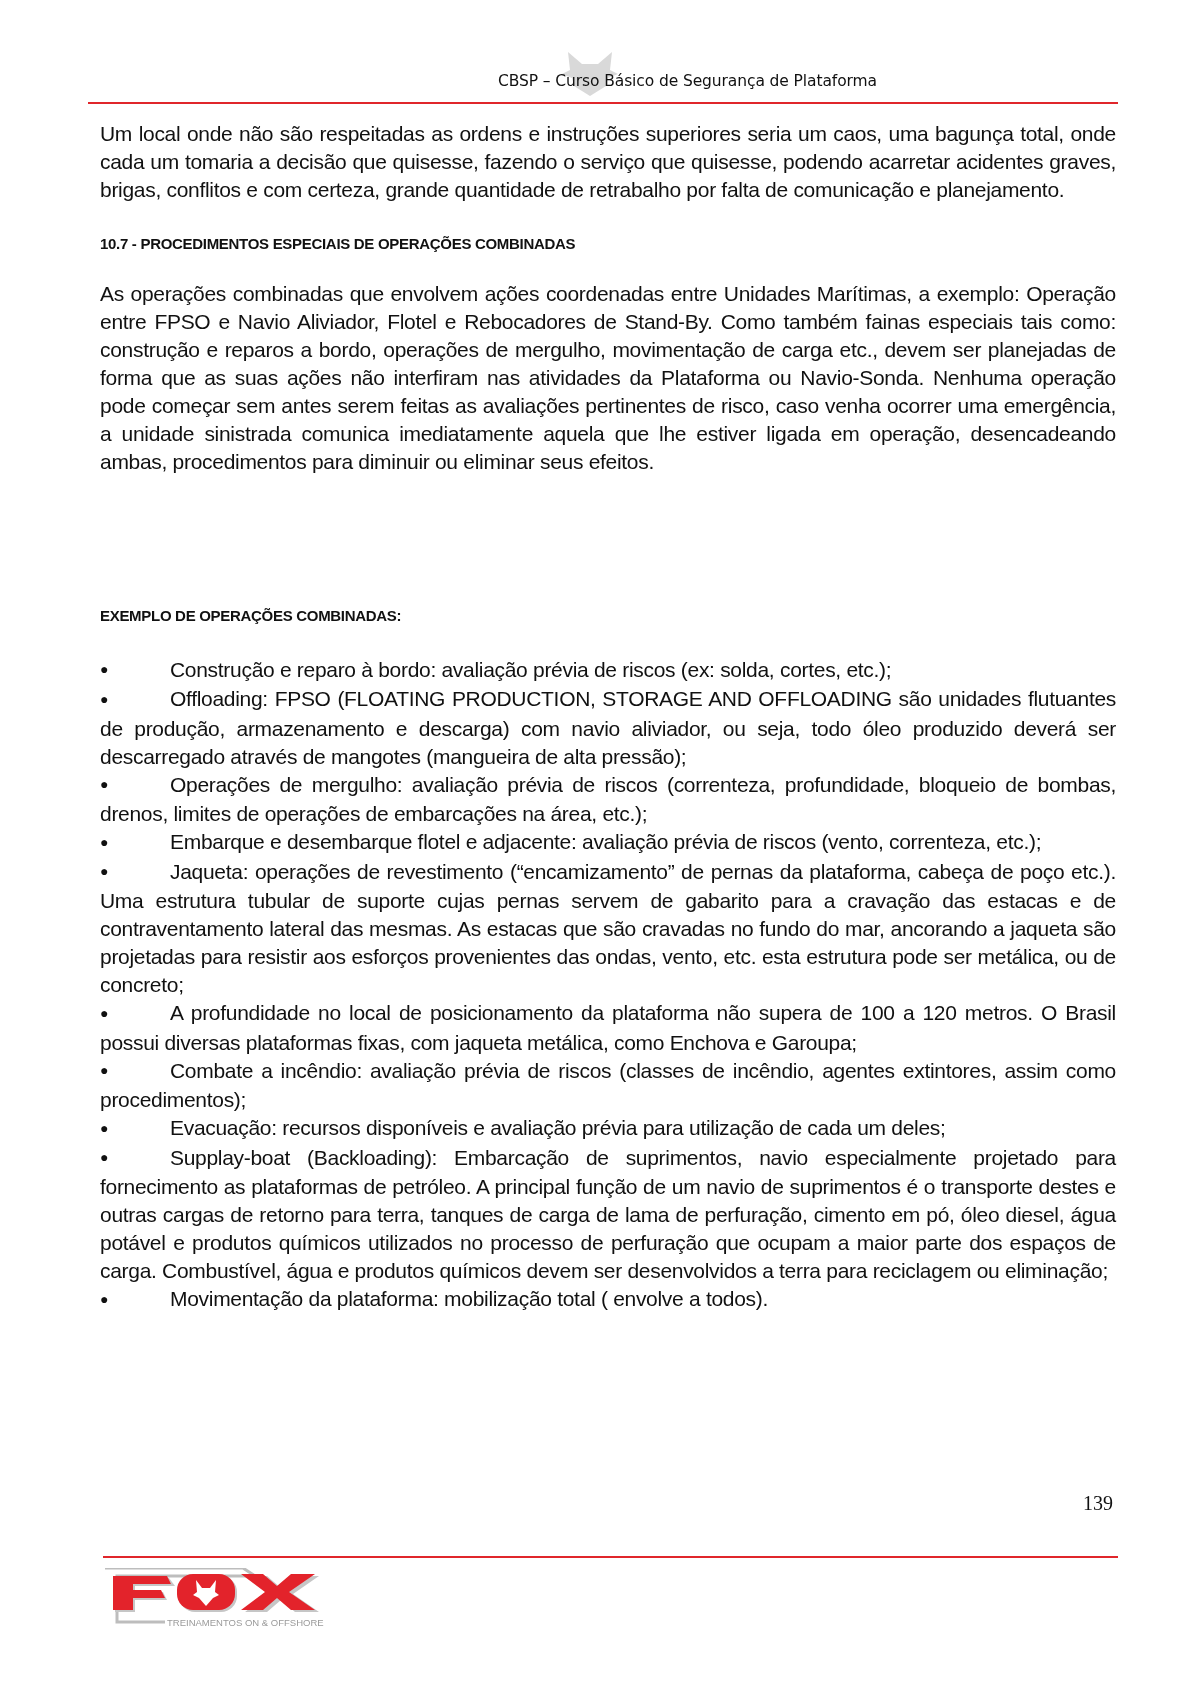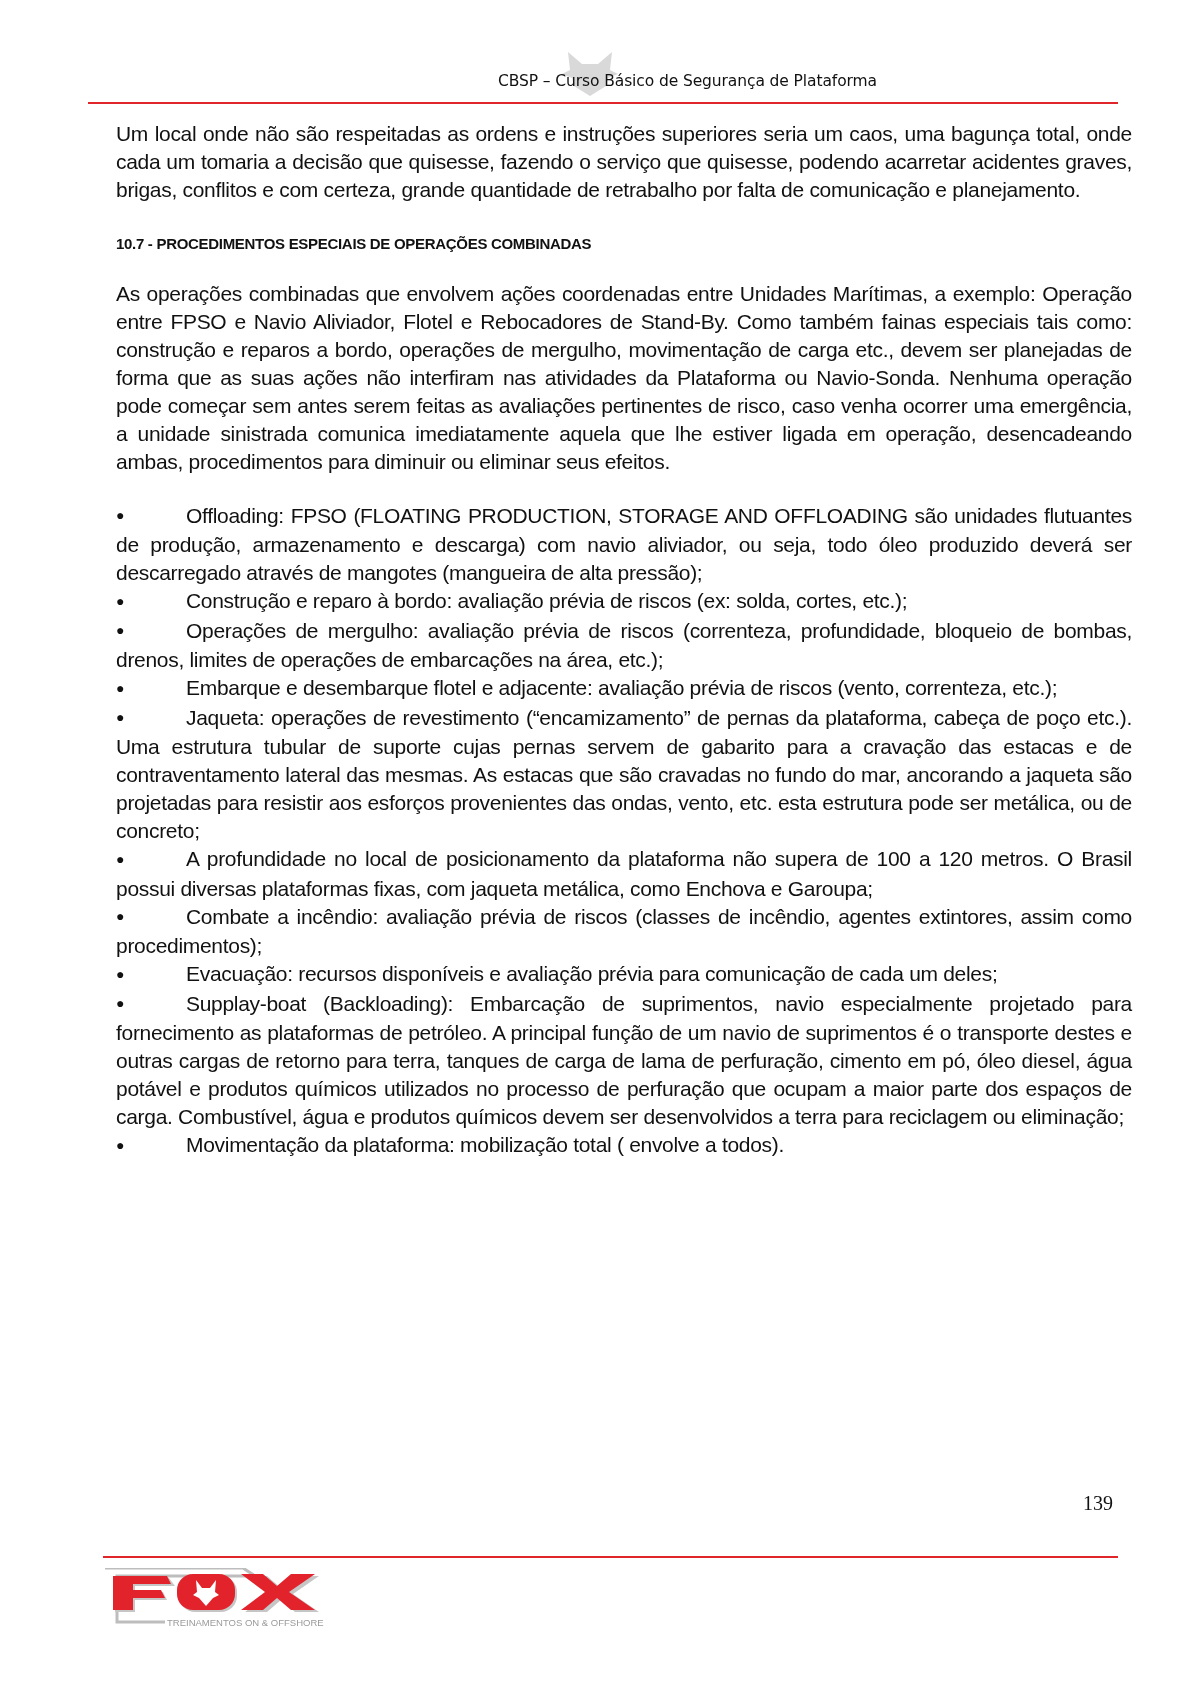--- a/index.html
+++ b/index.html
@@ -2,21 +2,21 @@
 <html><head>
 <meta charset="utf-8">
 <style>
   html, body { margin: 0; padding: 0; background: #ffffff; }
   body { width: 1191px; height: 1684px; position: relative; overflow: hidden; font-family: "Liberation Sans", sans-serif; color: #111111; }
   .header { position: absolute; left: 0; top: 0; width: 951px; height: 110px; }
   .header-logo { position: absolute; left: 560px; top: 48px; width: 60px; height: 50px; }
   .header-title { position: absolute; right: 74px; top: 72px; font-family: "DejaVu Sans", sans-serif; font-size: 15.5px; color: #111; letter-spacing: -0.1px; }
   .header-rule { position: absolute; left: 88px; top: 102px; width: 1030px; height: 2px; background: #e0262b; }
 
-  .content { position: absolute; left: 116px; top: 120px; width: 1016px; }
+  .content { position: absolute; left: 100px; top: 120px; width: 1016px; }
   .para { font-size: 21px; line-height: 28px; text-align: justify; margin: 0; letter-spacing: -0.3px; }
   .heading { font-size: 15px; font-weight: bold; line-height: 28px; margin: 0; letter-spacing: -0.3px; }
   .h1 { margin-top: 26px; }
   .p2 { margin-top: 22px; }
   .h2 { margin-top: 126px; }
   .list { margin-top: 26px; padding: 0; list-style: none; }
   .list-item { font-size: 21px; line-height: 28px; text-align: justify; letter-spacing: -0.3px; margin: 0 0 0 0; }
   .list-item + .list-item { margin-top: 0px; }
   .bullet { display: inline-block; width: 70px; text-indent: 0; }
   .bullet span { display: inline-block; font-size: 14px; vertical-align: middle; position: relative; top: -2px; }
@@ -36,30 +36,31 @@
   <div class="header-rule"></div>
 </div>
 
 <div class="content">
   <p class="para">Um local onde não são respeitadas as ordens e instruções superiores seria um caos, uma bagunça total, onde cada um tomaria a decisão que quisesse, fazendo o serviço que quisesse, podendo acarretar acidentes graves, brigas, conflitos e com certeza, grande quantidade de retrabalho por falta de comunicação e planejamento.</p>
 
   <h2 class="heading h1">10.7 - PROCEDIMENTOS ESPECIAIS DE OPERAÇÕES COMBINADAS</h2>
 
   <p class="para p2">As operações combinadas que envolvem ações coordenadas entre Unidades Marítimas, a exemplo: Operação entre FPSO e Navio Aliviador, Flotel e Rebocadores de Stand-By. Como também fainas especiais tais como: construção e reparos a bordo, operações de mergulho, movimentação de carga etc., devem ser planejadas de forma que as suas ações não interfiram nas atividades da Plataforma ou Navio-Sonda. Nenhuma operação pode começar sem antes serem feitas as avaliações pertinentes de risco, caso venha ocorrer uma emergência, a unidade sinistrada comunica imediatamente aquela que lhe estiver ligada em operação, desencadeando ambas, procedimentos para diminuir ou eliminar seus efeitos.</p>
 
+  <h2 class="heading h2">EXEMPLO DE OPERAÇÕES COMBINADAS:</h2>
 
   <ul class="list" id="examples-list">
+    <li class="list-item"><span class="bullet"><span>●</span></span><span>Construção e reparo à bordo: avaliação prévia de riscos (ex: solda, cortes, etc.);</span></li>
     <li class="list-item"><span class="bullet"><span>●</span></span><span>Offloading: FPSO (FLOATING PRODUCTION, STORAGE AND OFFLOADING são unidades flutuantes de produção, armazenamento e descarga) com navio aliviador, ou seja, todo óleo produzido deverá ser descarregado através de mangotes (mangueira de alta pressão);</span></li>
-    <li class="list-item"><span class="bullet"><span>●</span></span><span>Construção e reparo à bordo: avaliação prévia de riscos (ex: solda, cortes, etc.);</span></li>
     <li class="list-item"><span class="bullet"><span>●</span></span><span>Operações de mergulho: avaliação prévia de riscos (correnteza, profundidade, bloqueio de bombas, drenos, limites de operações de embarcações na área, etc.);</span></li>
     <li class="list-item"><span class="bullet"><span>●</span></span><span>Embarque e desembarque flotel e adjacente: avaliação prévia de riscos (vento, correnteza, etc.);</span></li>
     <li class="list-item"><span class="bullet"><span>●</span></span><span>Jaqueta: operações de revestimento (“encamizamento” de pernas da plataforma, cabeça de poço etc.). Uma estrutura tubular de suporte cujas pernas servem de gabarito para a cravação das estacas e de contraventamento lateral das mesmas. As estacas que são cravadas no fundo do mar, ancorando a jaqueta são projetadas para resistir aos esforços provenientes das ondas, vento, etc. esta estrutura pode ser metálica, ou de concreto;</span></li>
     <li class="list-item"><span class="bullet"><span>●</span></span><span>A profundidade no local de posicionamento da plataforma não supera de 100 a 120 metros. O Brasil possui diversas plataformas fixas, com jaqueta metálica, como Enchova e Garoupa;</span></li>
     <li class="list-item"><span class="bullet"><span>●</span></span><span>Combate a incêndio: avaliação prévia de riscos (classes de incêndio, agentes extintores, assim como procedimentos);</span></li>
-    <li class="list-item"><span class="bullet"><span>●</span></span><span>Evacuação: recursos disponíveis e avaliação prévia para comunicação de cada um deles;</span></li>
+    <li class="list-item"><span class="bullet"><span>●</span></span><span>Evacuação: recursos disponíveis e avaliação prévia para utilização de cada um deles;</span></li>
     <li class="list-item"><span class="bullet"><span>●</span></span><span>Supplay-boat (Backloading): Embarcação de suprimentos, navio especialmente projetado para fornecimento as plataformas de petróleo. A principal função de um navio de suprimentos é o transporte destes e outras cargas de retorno para terra, tanques de carga de lama de perfuração, cimento em pó, óleo diesel, água potável e produtos químicos utilizados no processo de perfuração que ocupam a maior parte dos espaços de carga. Combustível, água e produtos químicos devem ser desenvolvidos a terra para reciclagem ou eliminação;</span></li>
     <li class="list-item"><span class="bullet"><span>●</span></span><span>Movimentação da plataforma: mobilização total ( envolve a todos).</span></li>
   </ul>
 </div>
 
 <div class="footer-rule"></div>
 <div class="page-number">139</div>
 
 <svg class="footer-logo" viewBox="0 0 240 66">
   <path d="M0 0 H138 L150 8 H12 V54 H56" fill="none" stroke="#bdbdbd" stroke-width="3"></path>

